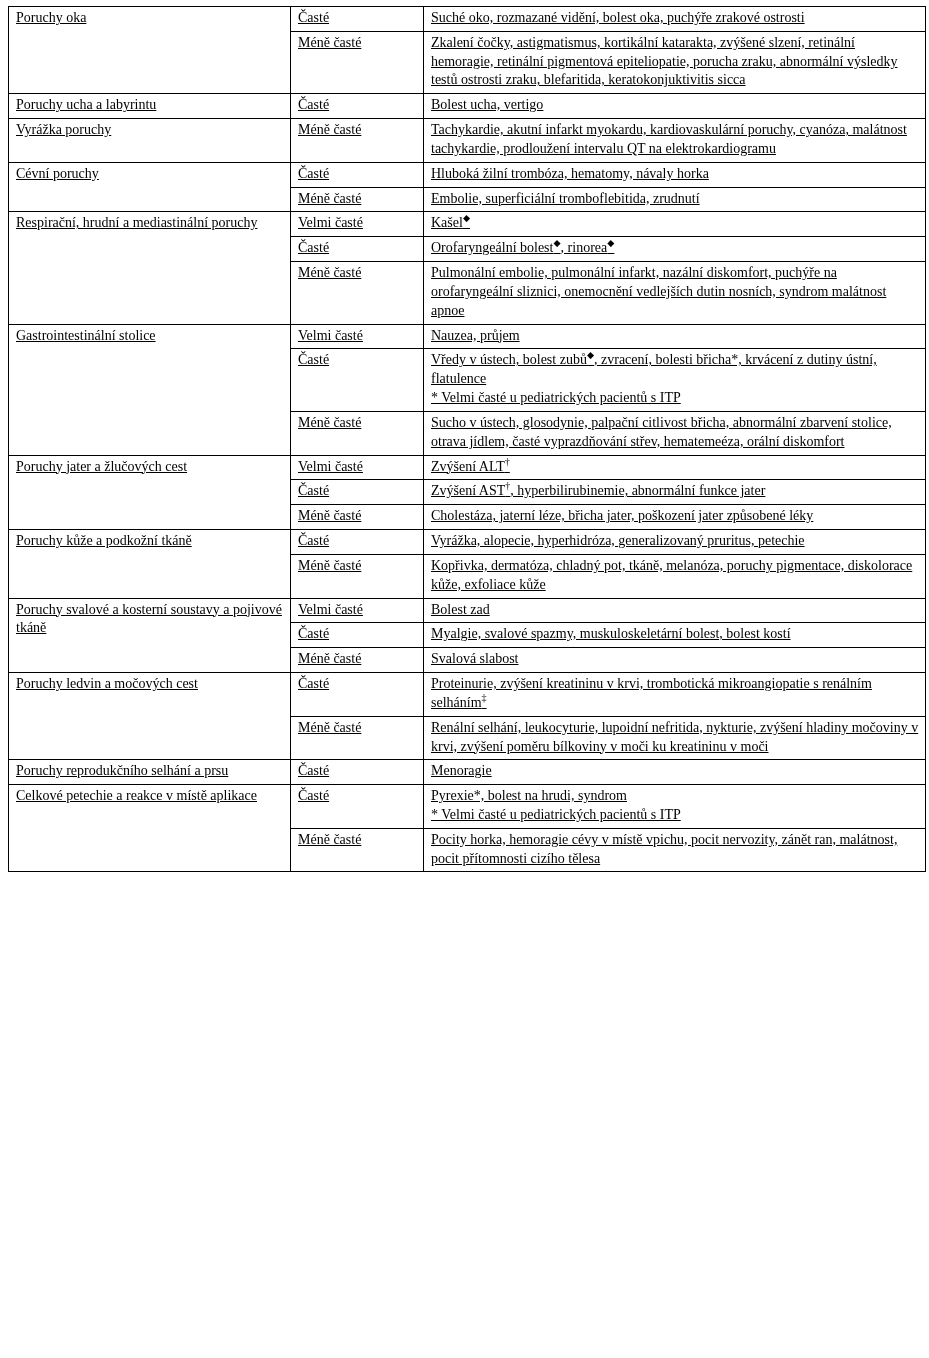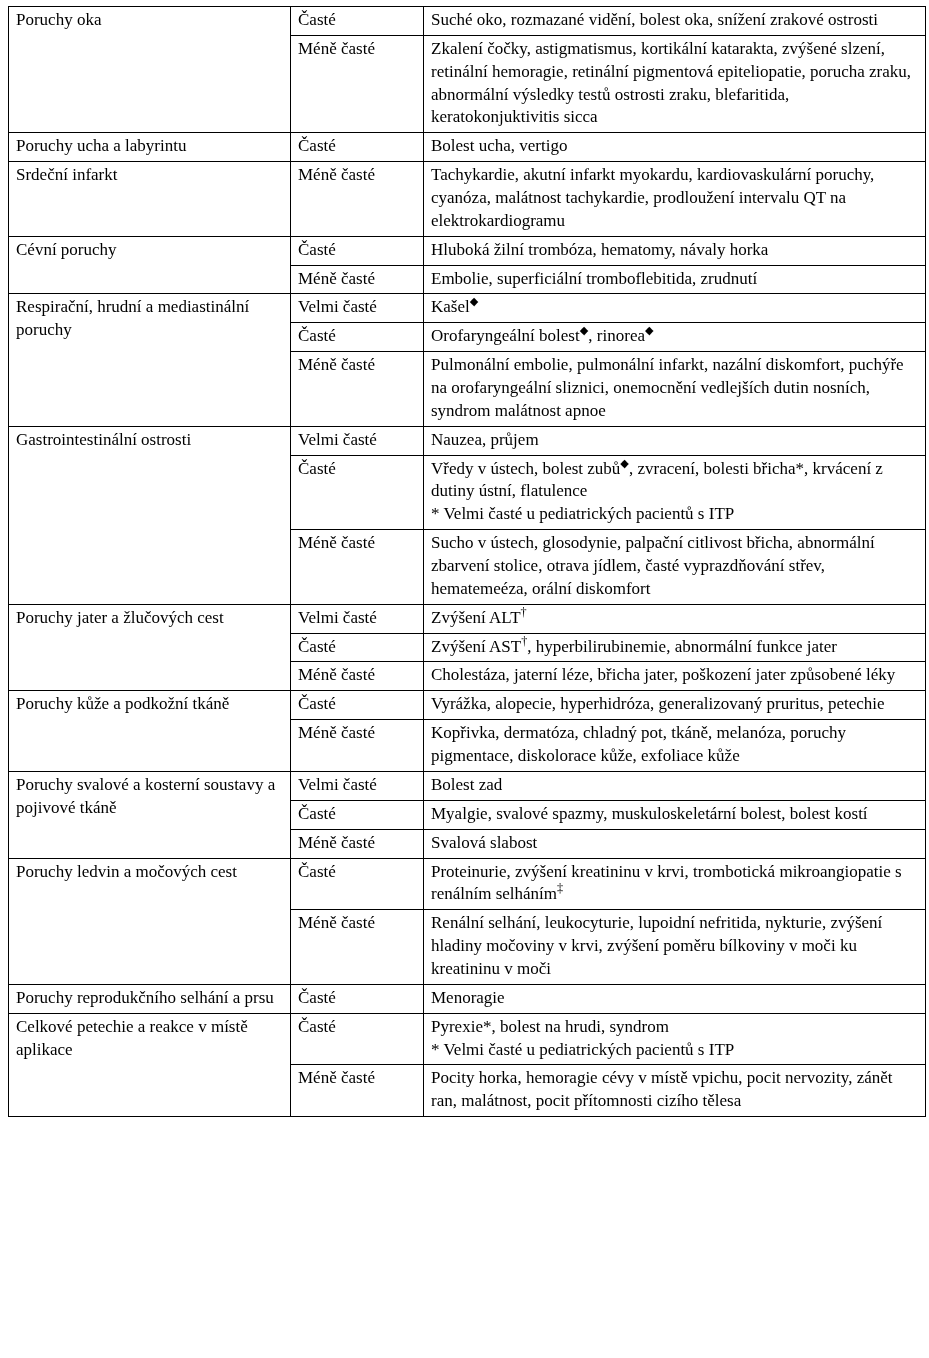--- a/index.html
+++ b/index.html
@@ -19,22 +19,23 @@
     position: absolute;
     left: 8px;
     top: 6px;
     width: 917px;
   }
 
   table.adr-table {
     border-collapse: collapse;
     width: 917px;
     table-layout: fixed;
-    font-size: 17px;
+    font-size: 14px;
     line-height: 1.345;
+    text-decoration: underline;
   }
 
   table.adr-table td {
     border: 1px solid #000000;
     vertical-align: top;
     padding: 2px 6px 3px 7px;
     word-wrap: break-word;
   }
 
   col.col-soc  { width: 282px; }
@@ -66,38 +67,38 @@
     <colgroup>
       <col class="col-soc">
       <col class="col-freq">
       <col class="col-adr">
     </colgroup>
     <tbody id="adr-body">
         <tr>
           <td class="soc-cell" rowspan="2">Poruchy oka</td>
           <td class="freq-cell">Časté</td>
           <td class="adr-cell">
-            <span class="adr-line">Suché oko, rozmazané vidění, bolest oka, snížení zrakové ostrosti</span>
+            <span class="adr-line">Suché oko, rozmazané vidění, bolest oka, puchýře zrakové ostrosti</span>
           </td>
         </tr>
         <tr>
           <td class="freq-cell">Méně časté</td>
           <td class="adr-cell">
             <span class="adr-line">Zkalení čočky, astigmatismus, kortikální katarakta, zvýšené slzení, retinální hemoragie, retinální pigmentová epiteliopatie, porucha zraku, abnormální výsledky testů ostrosti zraku, blefaritida, keratokonjuktivitis sicca</span>
           </td>
         </tr>
         <tr>
           <td class="soc-cell" rowspan="1">Poruchy ucha a labyrintu</td>
           <td class="freq-cell">Časté</td>
           <td class="adr-cell">
             <span class="adr-line">Bolest ucha, vertigo</span>
           </td>
         </tr>
         <tr>
-          <td class="soc-cell" rowspan="1">Srdeční infarkt</td>
+          <td class="soc-cell" rowspan="1">Vyrážka poruchy</td>
           <td class="freq-cell">Méně časté</td>
           <td class="adr-cell">
             <span class="adr-line">Tachykardie, akutní infarkt myokardu, kardiovaskulární poruchy, cyanóza, malátnost tachykardie, prodloužení intervalu QT na elektrokardiogramu</span>
           </td>
         </tr>
         <tr>
           <td class="soc-cell" rowspan="2">Cévní poruchy</td>
           <td class="freq-cell">Časté</td>
           <td class="adr-cell">
             <span class="adr-line">Hluboká žilní trombóza, hematomy, návaly horka</span>
@@ -122,21 +123,21 @@
             <span class="adr-line">Orofaryngeální bolest<span class="diamond-mark">◆</span>, rinorea<span class="diamond-mark">◆</span></span>
           </td>
         </tr>
         <tr>
           <td class="freq-cell">Méně časté</td>
           <td class="adr-cell">
             <span class="adr-line">Pulmonální embolie, pulmonální infarkt, nazální diskomfort, puchýře na orofaryngeální sliznici, onemocnění vedlejších dutin nosních, syndrom malátnost apnoe</span>
           </td>
         </tr>
         <tr>
-          <td class="soc-cell" rowspan="3">Gastrointestinální ostrosti</td>
+          <td class="soc-cell" rowspan="3">Gastrointestinální stolice</td>
           <td class="freq-cell">Velmi časté</td>
           <td class="adr-cell">
             <span class="adr-line">Nauzea, průjem</span>
           </td>
         </tr>
         <tr>
           <td class="freq-cell">Časté</td>
           <td class="adr-cell">
             <span class="adr-line">Vředy v ústech, bolest zubů<span class="diamond-mark">◆</span>, zvracení, bolesti břicha*, krvácení z dutiny ústní, flatulence</span>
             <span class="adr-line">* Velmi časté u pediatrických pacientů s ITP</span>

